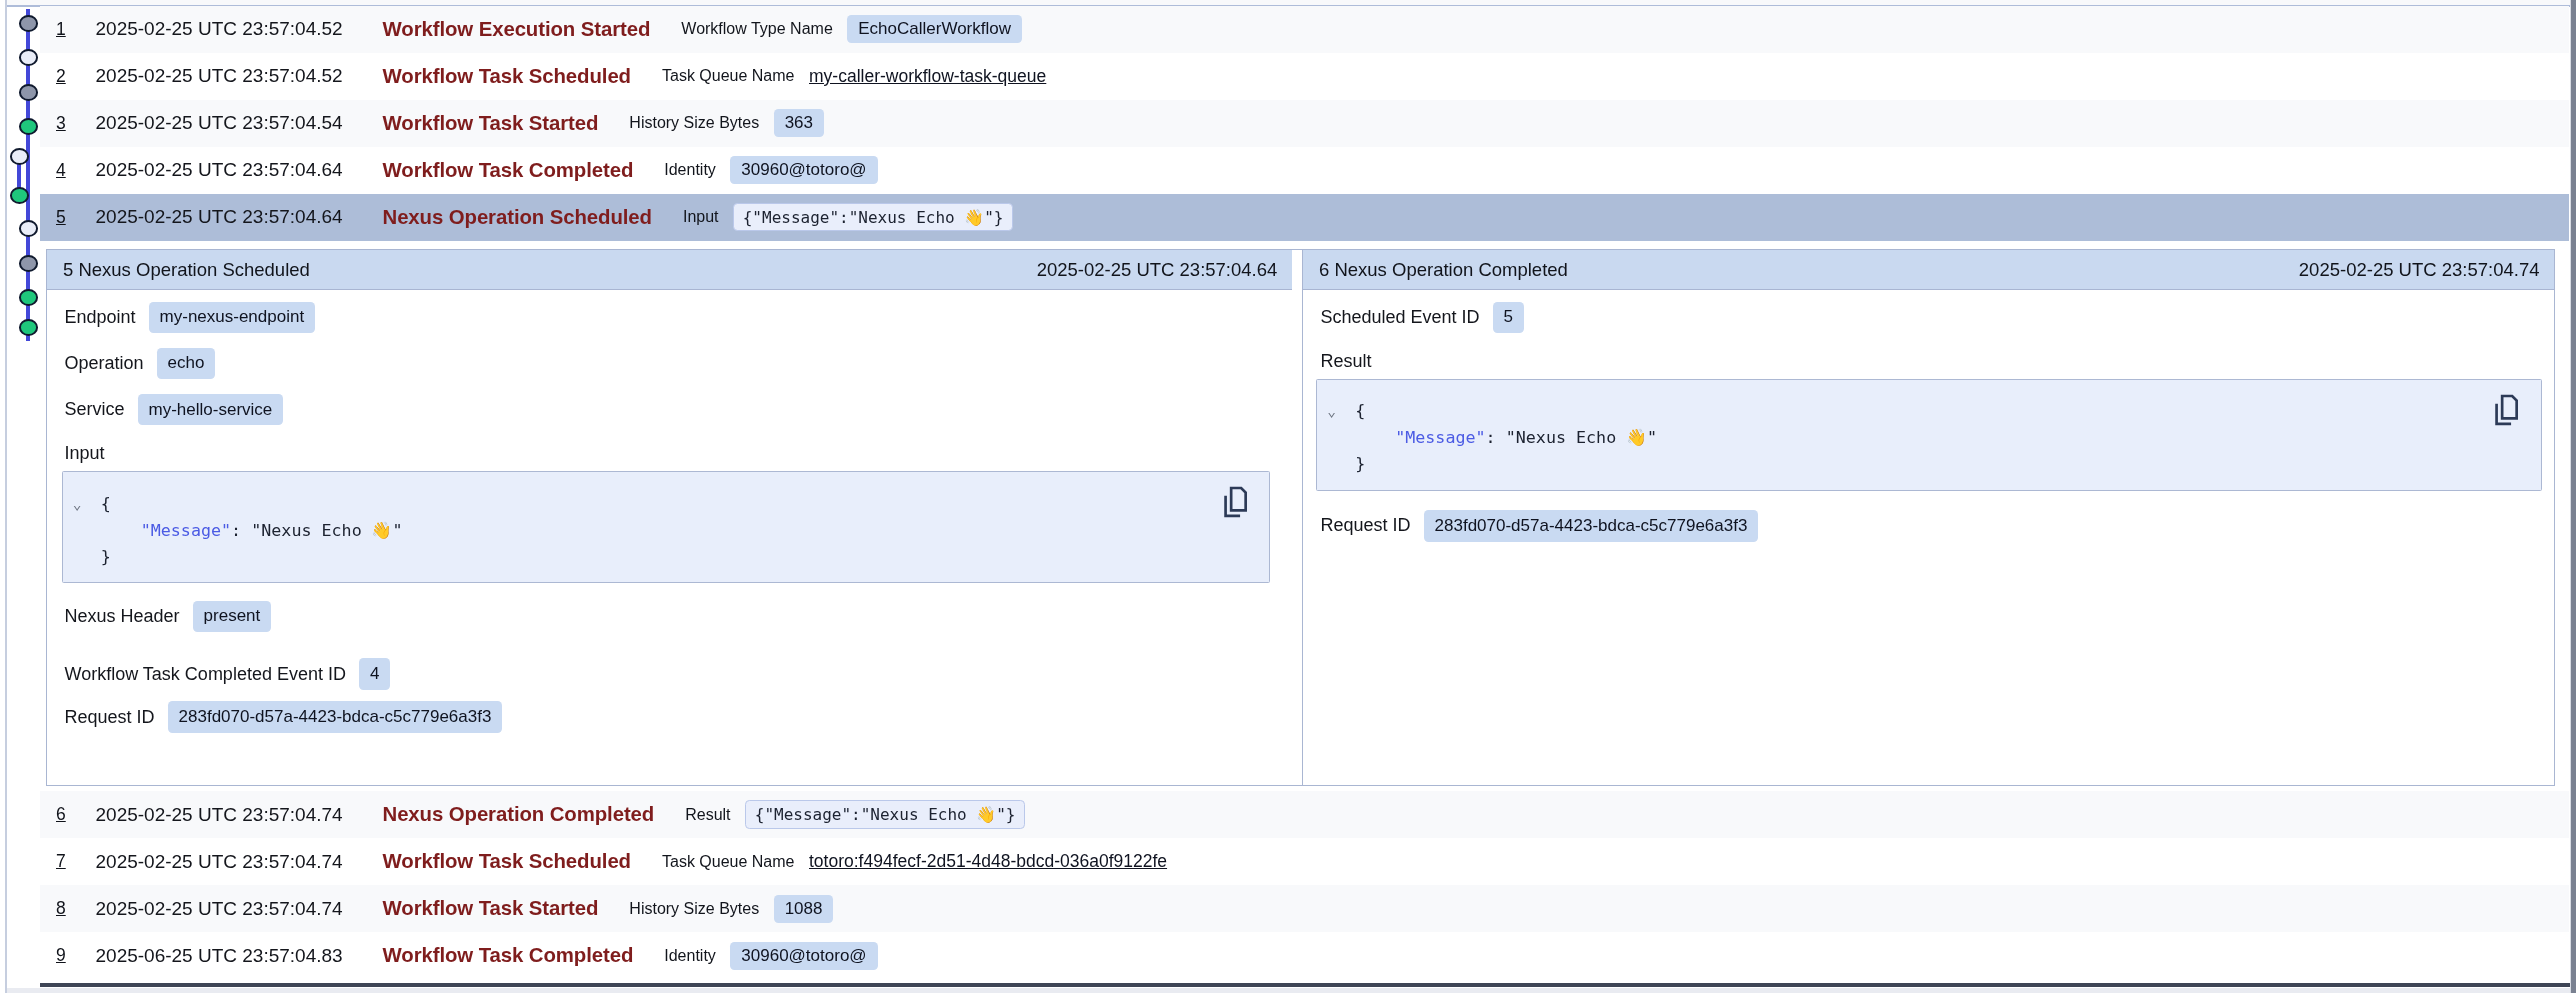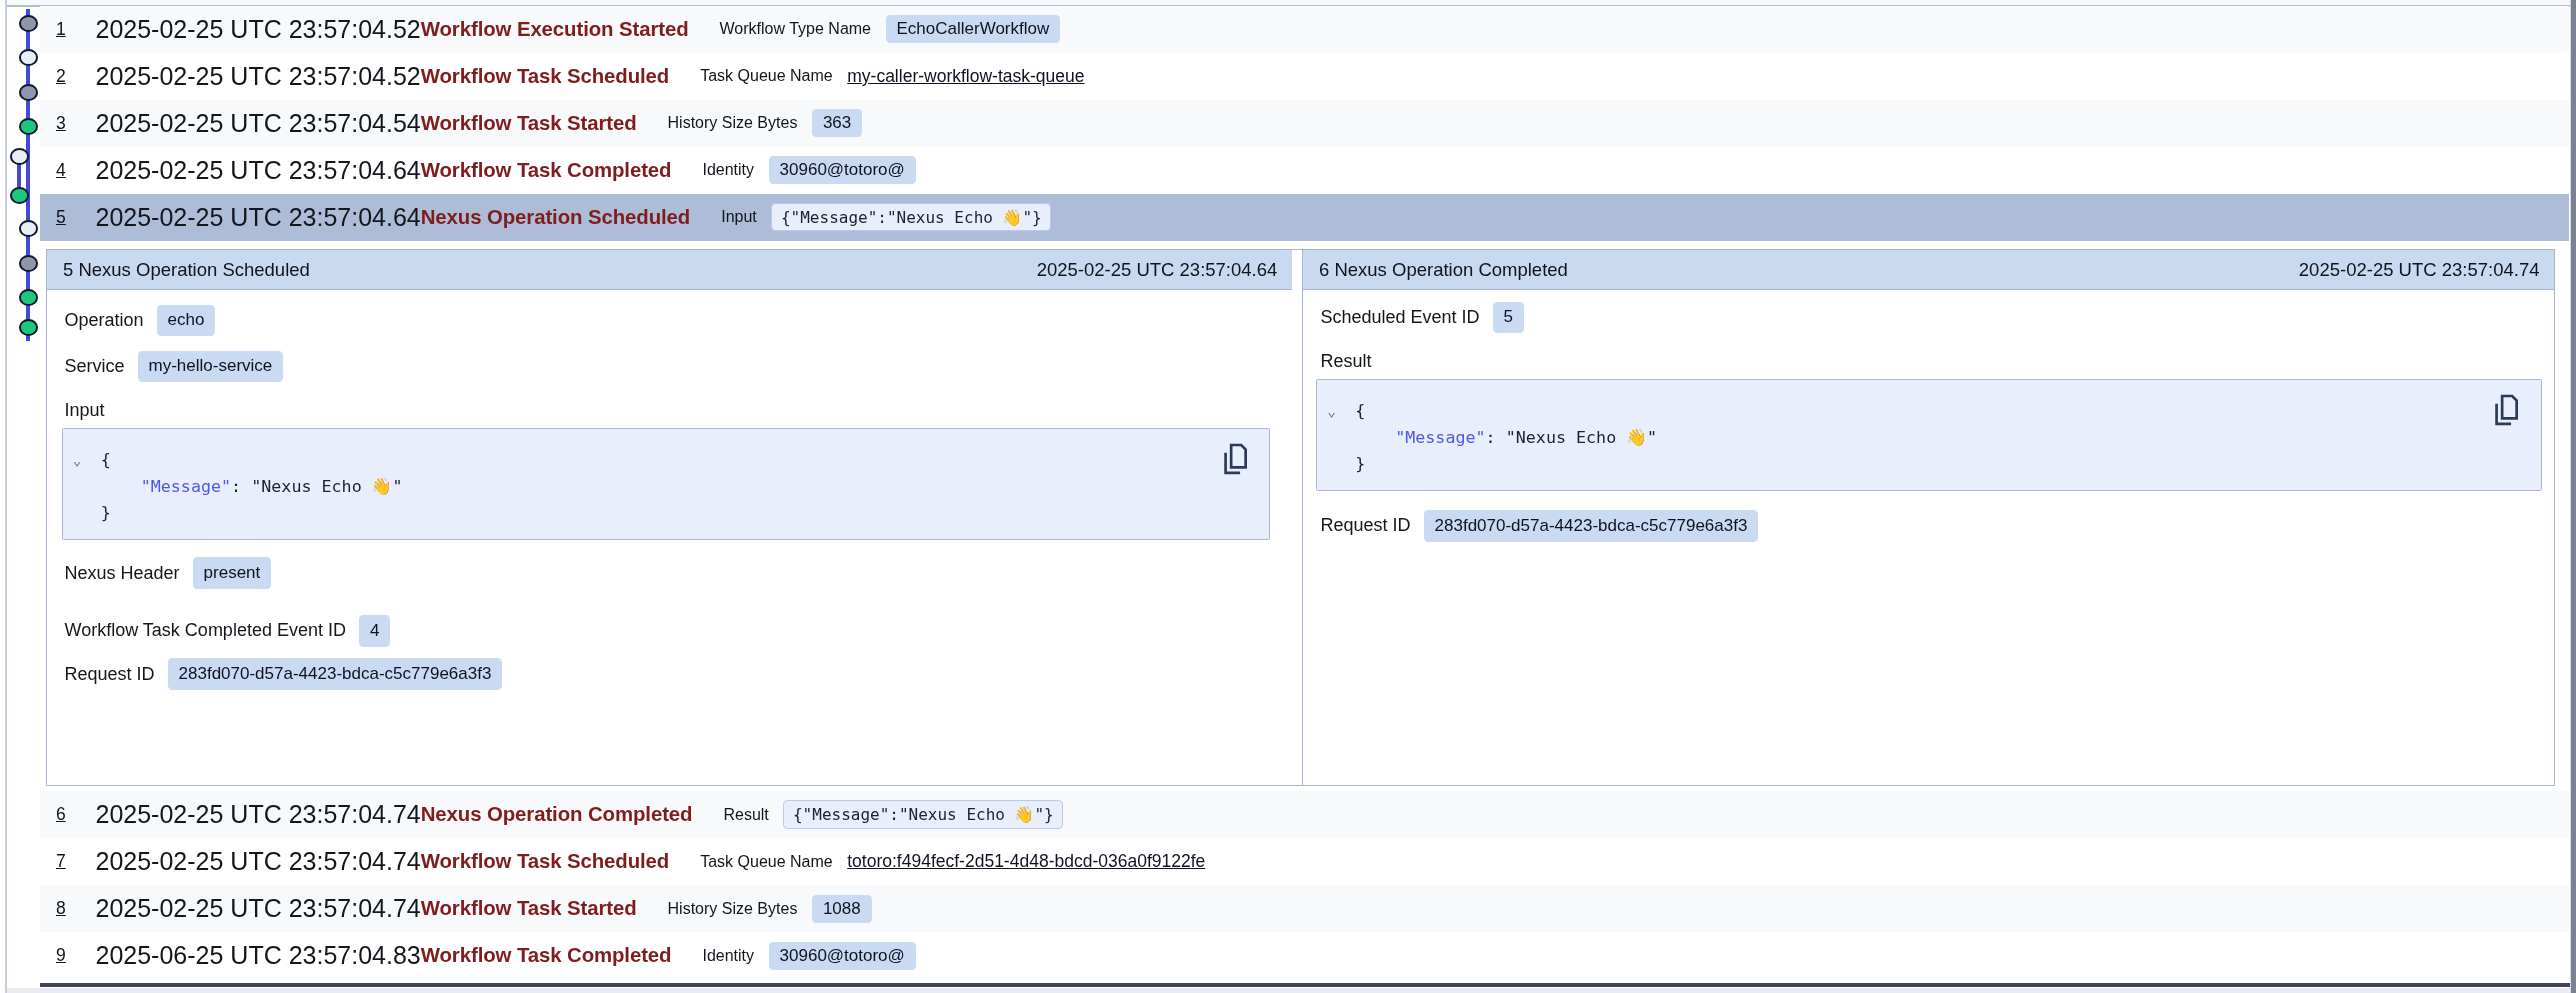--- a/index.html
+++ b/index.html
@@ -37,21 +37,21 @@
   .dot.green{background:var(--dot-completed-green);}
 
   
   .rows{position:absolute;left:40px;width:2529px;}
   #rows-top{top:5.8px;}
   #rows-bottom{top:791px;}
   .row{height:47px;display:flex;align-items:center;background:#ffffff;}
   .row.alt{background:#f8f9fb;}
   .row.selected{background:var(--selected-row);}
   .num{min-width:22px;margin-left:16px;font-size:17.5px;color:#10131a;text-decoration:underline;cursor:pointer;}
-  .ts{margin-left:17.5px;font-size:25px;color:#14161c;min-width:287px;}
+  .ts{margin-left:17.5px;font-size:19px;color:#14161c;min-width:287px;}
   .ename{font-size:20.4px;font-weight:700;color:#7f1d1d;margin-right:31px;letter-spacing:-0.1px;}
   .alabel{font-size:16px;color:#12151c;margin-right:14.5px;}
   .badge{background:var(--badge-bg);border-radius:4.4px;padding:4px 11px;font-size:17px;color:#0f1320;}
   .linkval{font-size:17.5px;color:#0f1320;text-decoration:underline;cursor:pointer;}
   .jsonbadge{font-family:"DejaVu Sans Mono",monospace;font-size:16px;background:#e9eefb;
     border:1.5px solid #bac8ea;border-radius:4.4px;padding:3.6px 8.7px;color:#1c2230;}
 
   
   #panel{position:absolute;left:46px;top:249px;width:2509px;height:537px;
     border:1.5px solid #a9b6d2;display:flex;background:#ffffff;}
@@ -136,20 +136,24 @@
       <span class="jsonbadge">{"Message":"Nexus Echo 👋"}</span>
     </div>
   </div>
 
   <div id="panel">
     <div class="pleft">
       <div class="phead">
         <span>5 Nexus Operation Scheduled</span>
         <span>2025-02-25 UTC 23:57:04.64</span>
       </div>
+      <div class="pfield" style="margin-top:11.6px">
+        <span class="flabel">Endpoint</span>
+        <span class="pbadge">my-nexus-endpoint</span>
+      </div>
       <div class="pfield" style="margin-top:14.5px">
         <span class="flabel">Operation</span>
         <span class="pbadge">echo</span>
       </div>
       <div class="pfield" style="margin-top:14.5px">
         <span class="flabel">Service</span>
         <span class="pbadge">my-hello-service</span>
       </div>
       <div class="plabel" style="margin-top:17.5px">Input</div>
       <div class="code" style="margin:7.3px 32px 0 14.5px">

